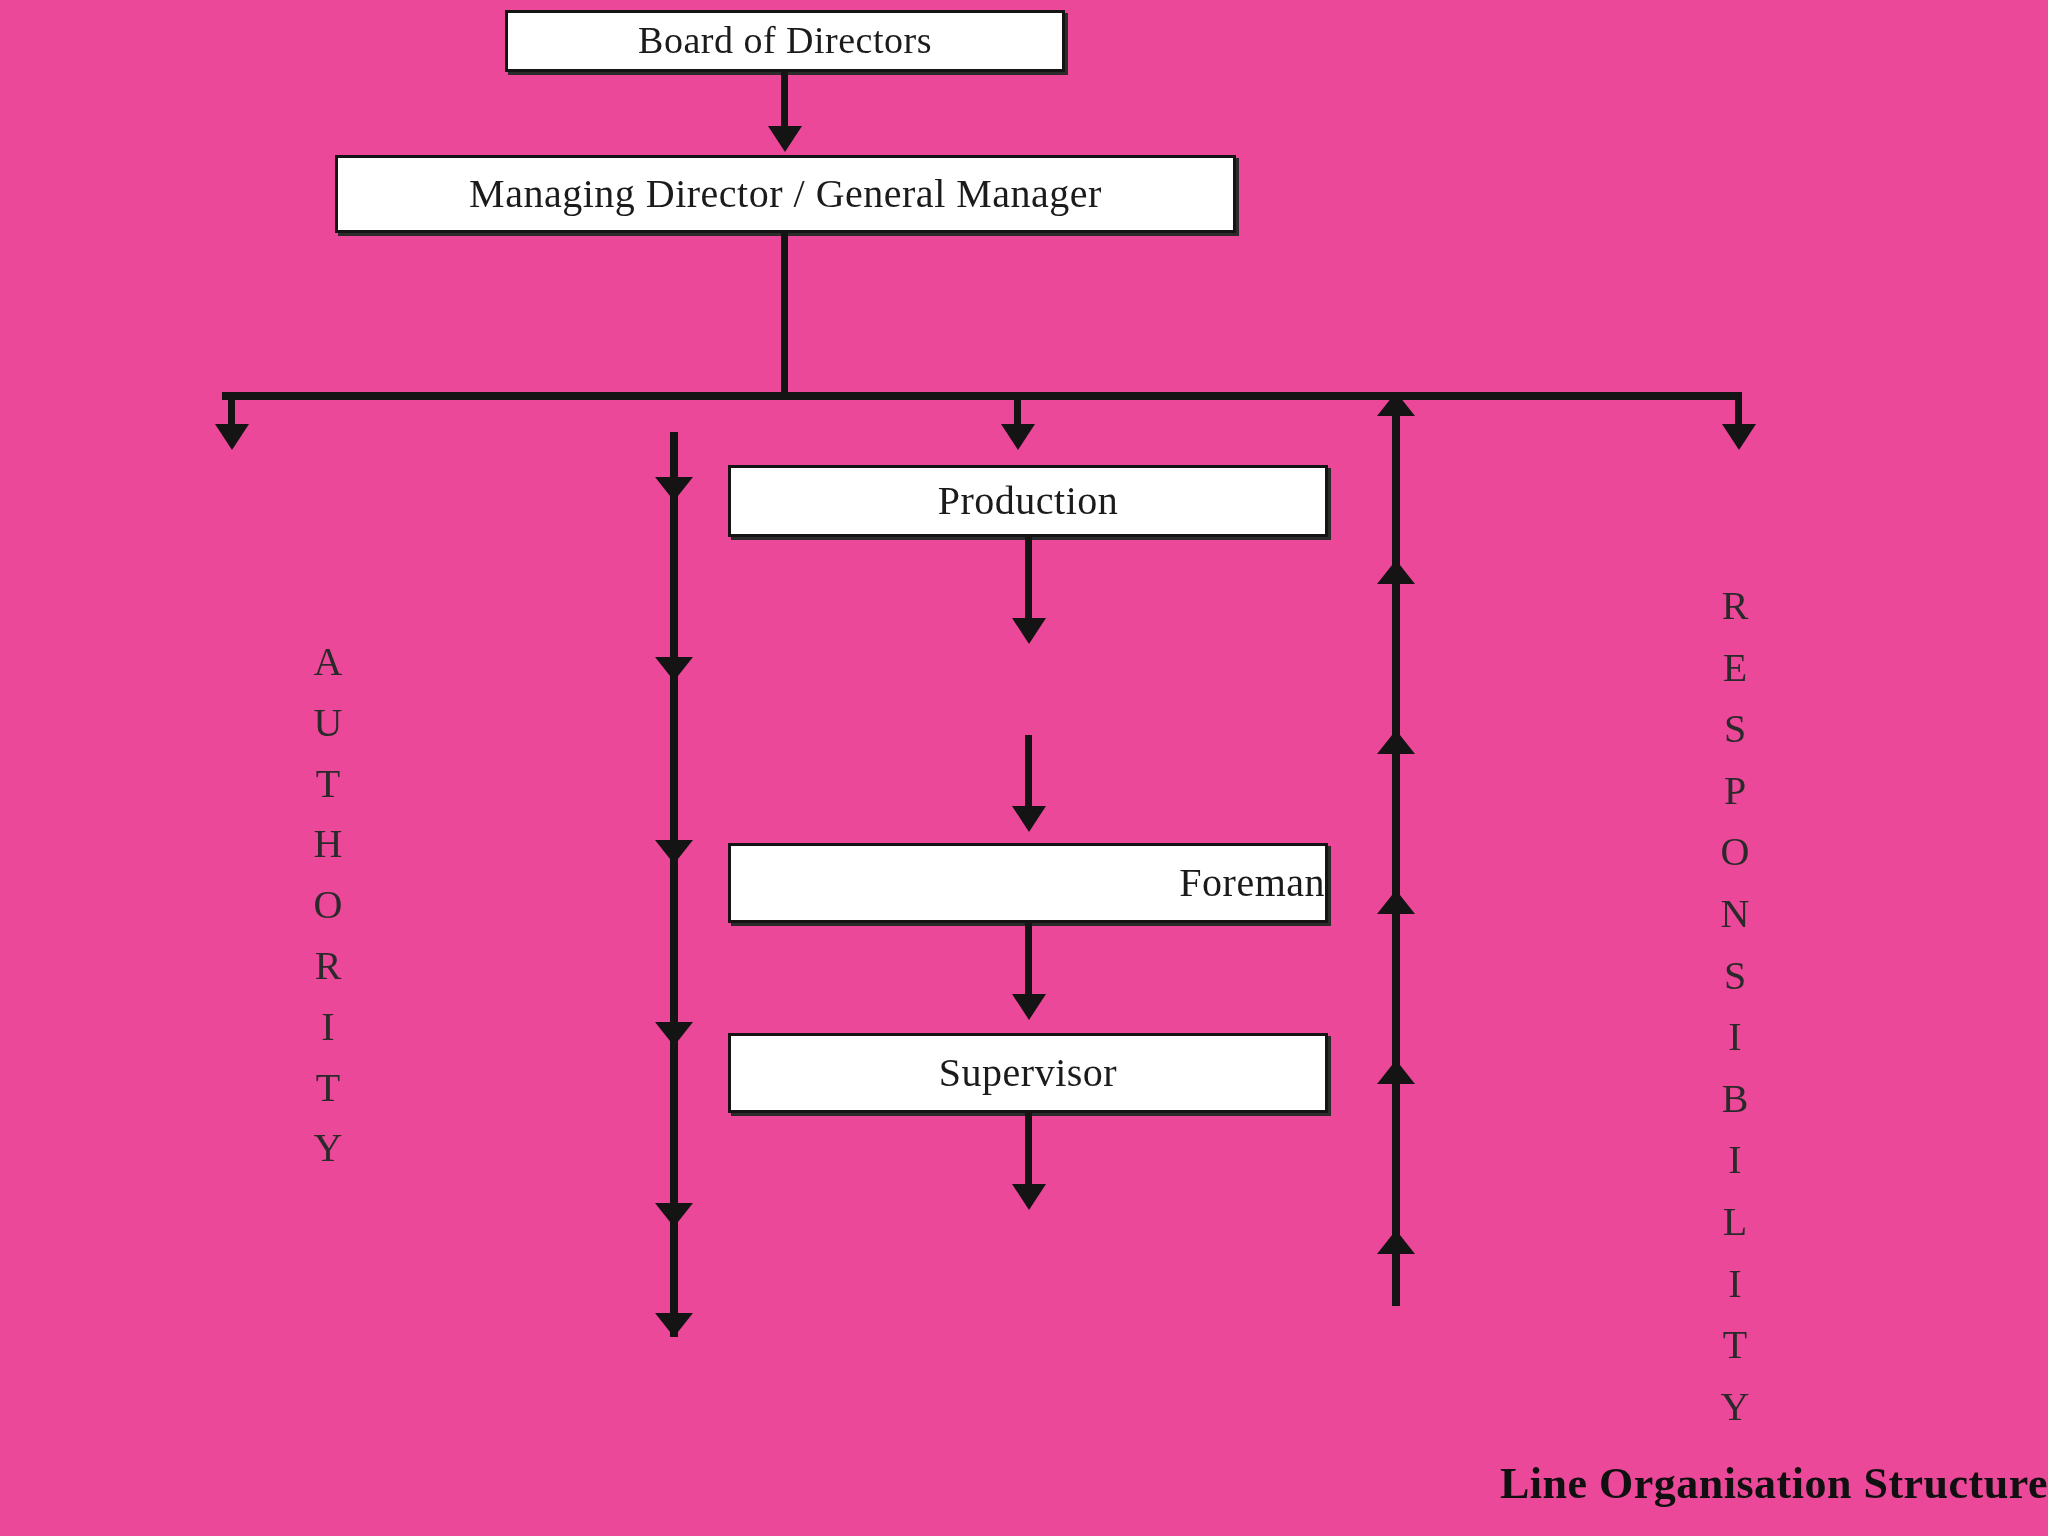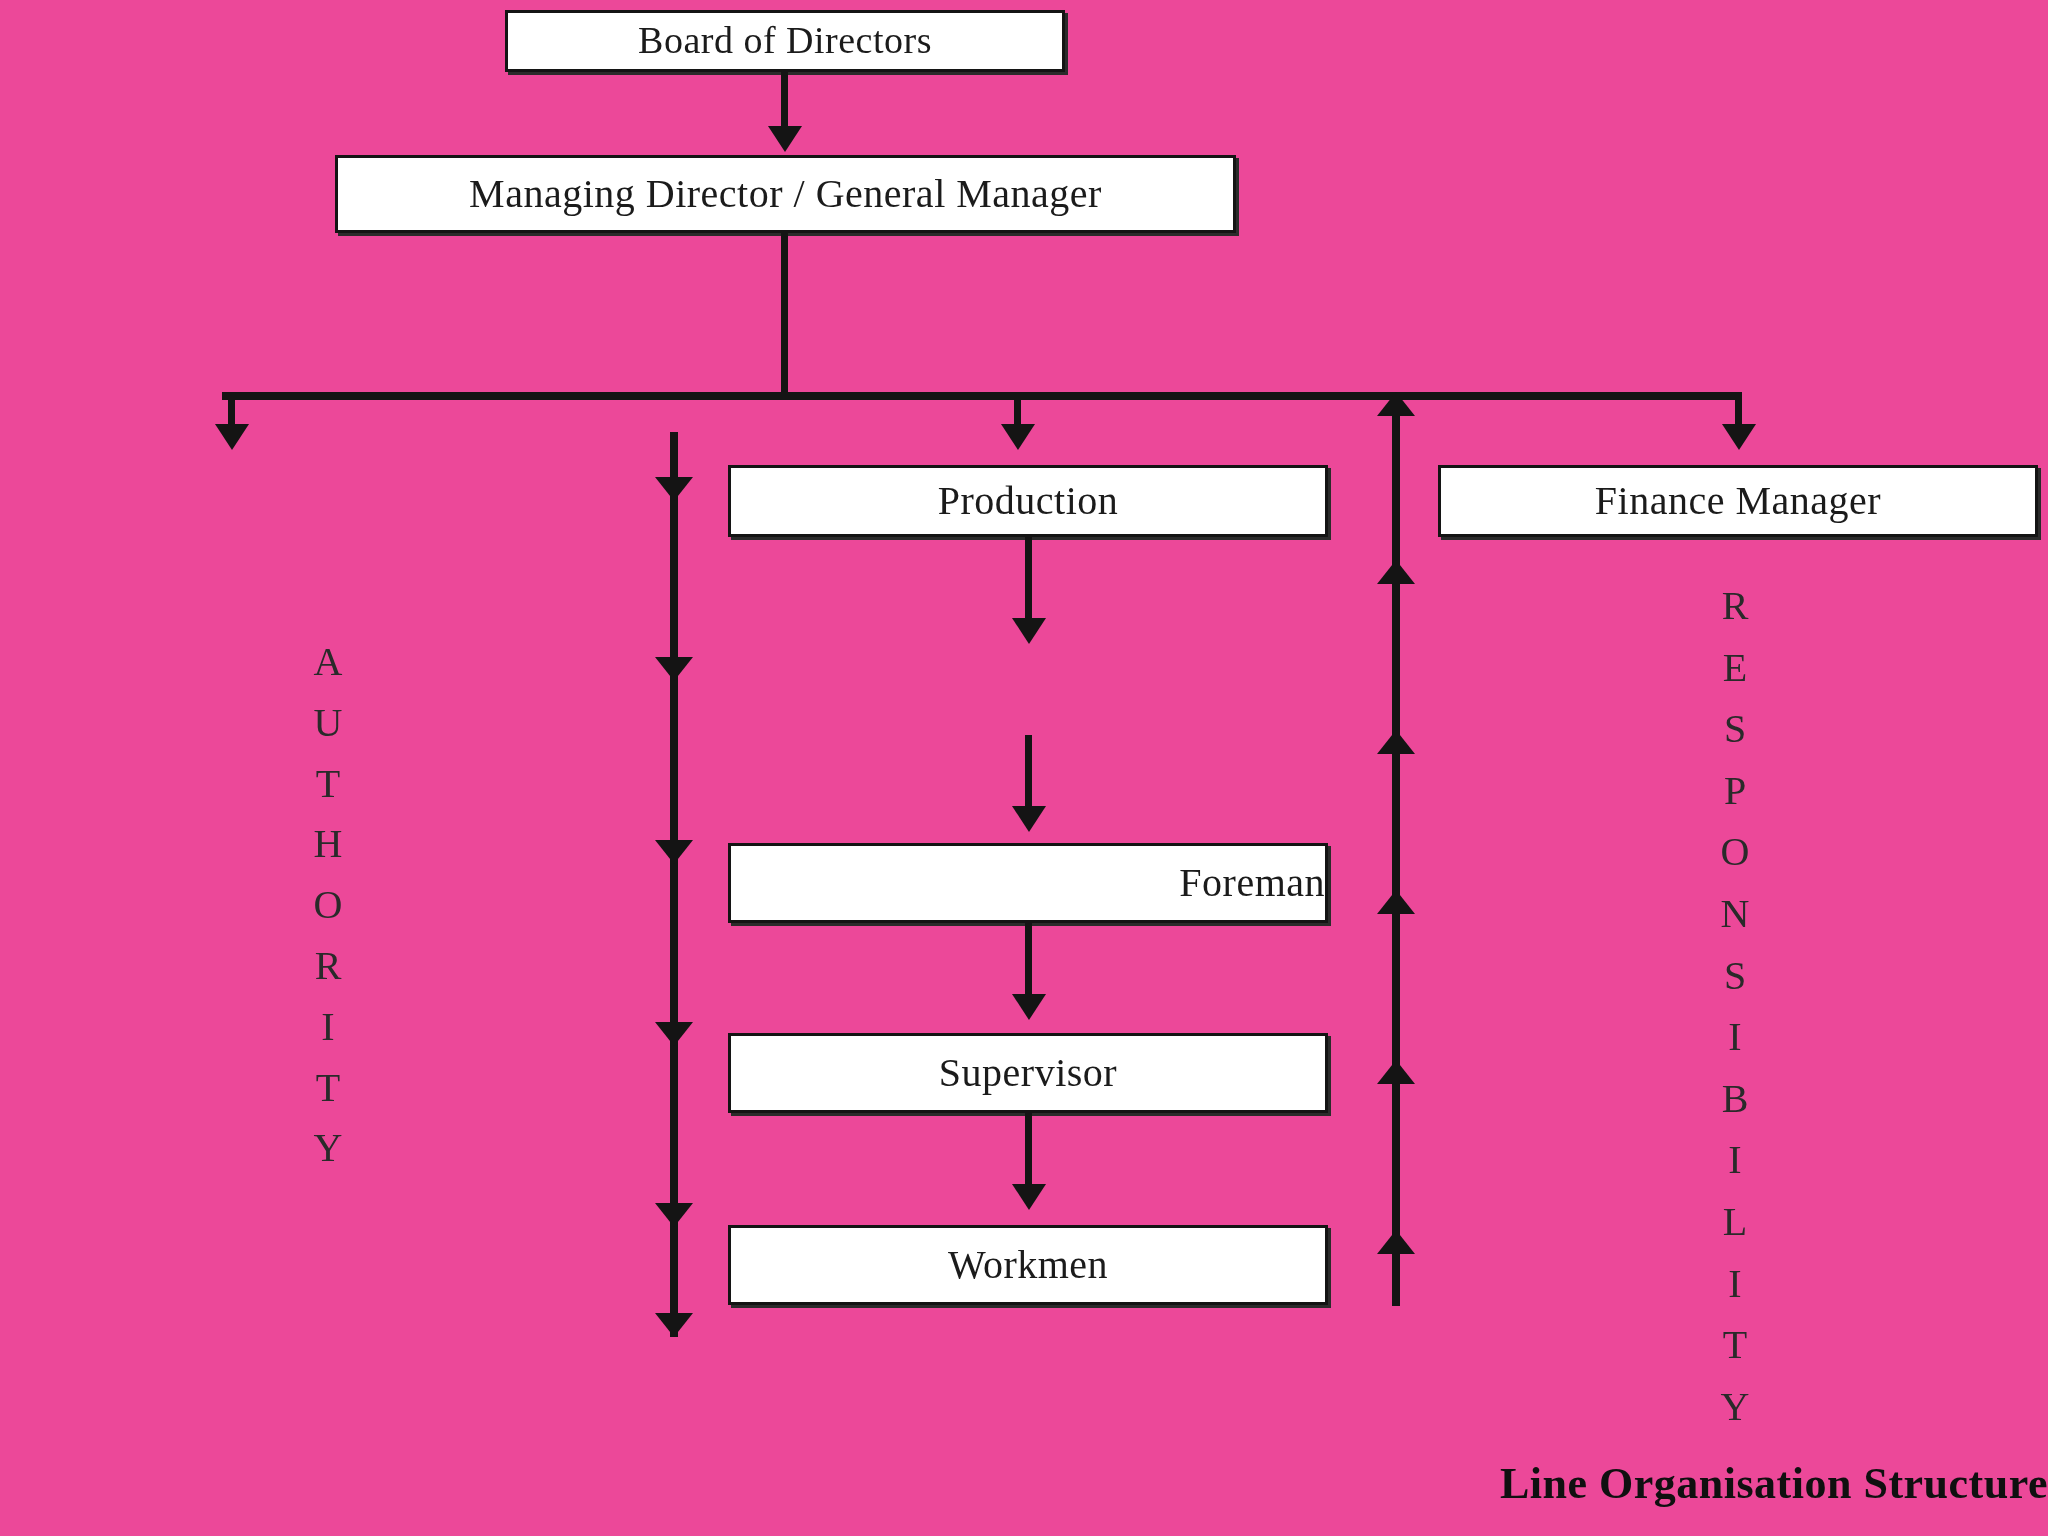--- a/index.html
+++ b/index.html
@@ -115,23 +115,20 @@
   <div class="arrow-down" style="left:1001px; top:424px;"></div>
 
   <div class="vline" style="left:1735px; top:392px; width:7px; height:40px;"></div>
   <div class="arrow-down" style="left:1722px; top:424px;"></div>
 
 
   <div class="node" style="left:728px; top:465px; width:600px; height:72px; font-size:40px;">
     <span class="label">Production</span>
   </div>
 
-  <div class="node" style="left:1438px; top:465px; width:600px; height:72px; font-size:40px;">
-    <span class="label">Finance Manager</span>
-  </div>
 
   <div class="vline" style="left:1025px; top:537px; width:7px; height:90px;"></div>
   <div class="arrow-down" style="left:1012px; top:618px;"></div>
 
 
   <div class="vline" style="left:1025px; top:735px; width:7px; height:80px;"></div>
   <div class="arrow-down" style="left:1012px; top:806px;"></div>
 
   <div class="node" style="left:728px; top:843px; width:600px; height:80px; font-size:40px;justify-content:flex-end;">
     <span class="label">Foreman</span>
@@ -140,23 +137,20 @@
   <div class="vline" style="left:1025px; top:923px; width:7px; height:80px;"></div>
   <div class="arrow-down" style="left:1012px; top:994px;"></div>
 
   <div class="node" style="left:728px; top:1033px; width:600px; height:80px; font-size:40px;">
     <span class="label">Supervisor</span>
   </div>
 
   <div class="vline" style="left:1025px; top:1113px; width:7px; height:80px;"></div>
   <div class="arrow-down" style="left:1012px; top:1184px;"></div>
 
-  <div class="node" style="left:728px; top:1225px; width:600px; height:80px; font-size:40px;">
-    <span class="label">Workmen</span>
-  </div>
 
   <div class="vline" style="left:670px; top:432px; width:8px; height:905px;"></div>
   <div class="chev-down" style="left:655px; top:477px;"></div>
   <div class="chev-down" style="left:655px; top:657px;"></div>
   <div class="chev-down" style="left:655px; top:840px;"></div>
   <div class="chev-down" style="left:655px; top:1022px;"></div>
   <div class="chev-down" style="left:655px; top:1203px;"></div>
   <div class="chev-down" style="left:655px; top:1313px;"></div>
 
   <div class="vword" style="left:300px; top:632px; width:56px; font-size:40px; line-height:1.52;">

